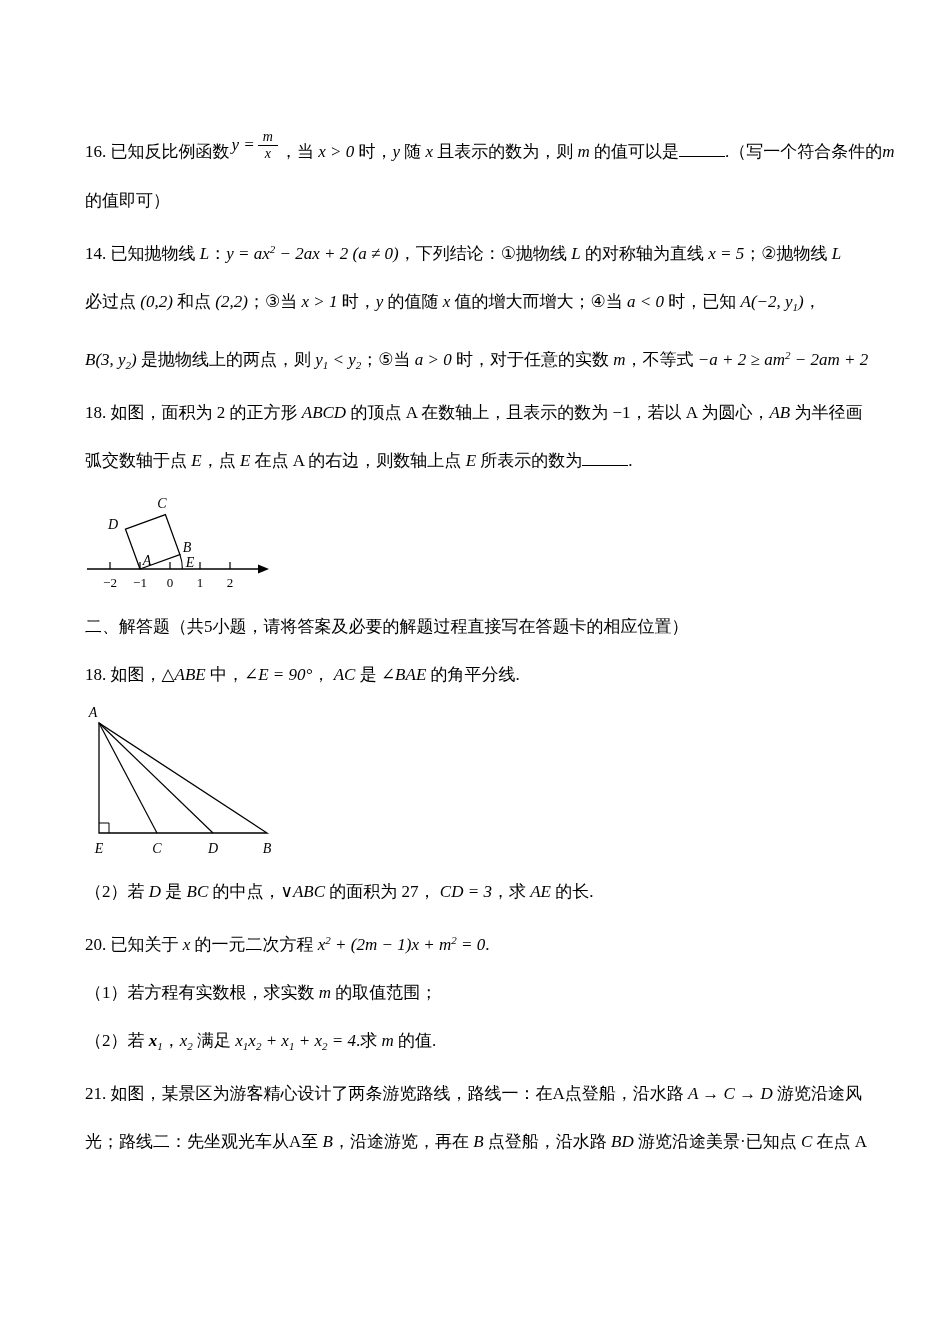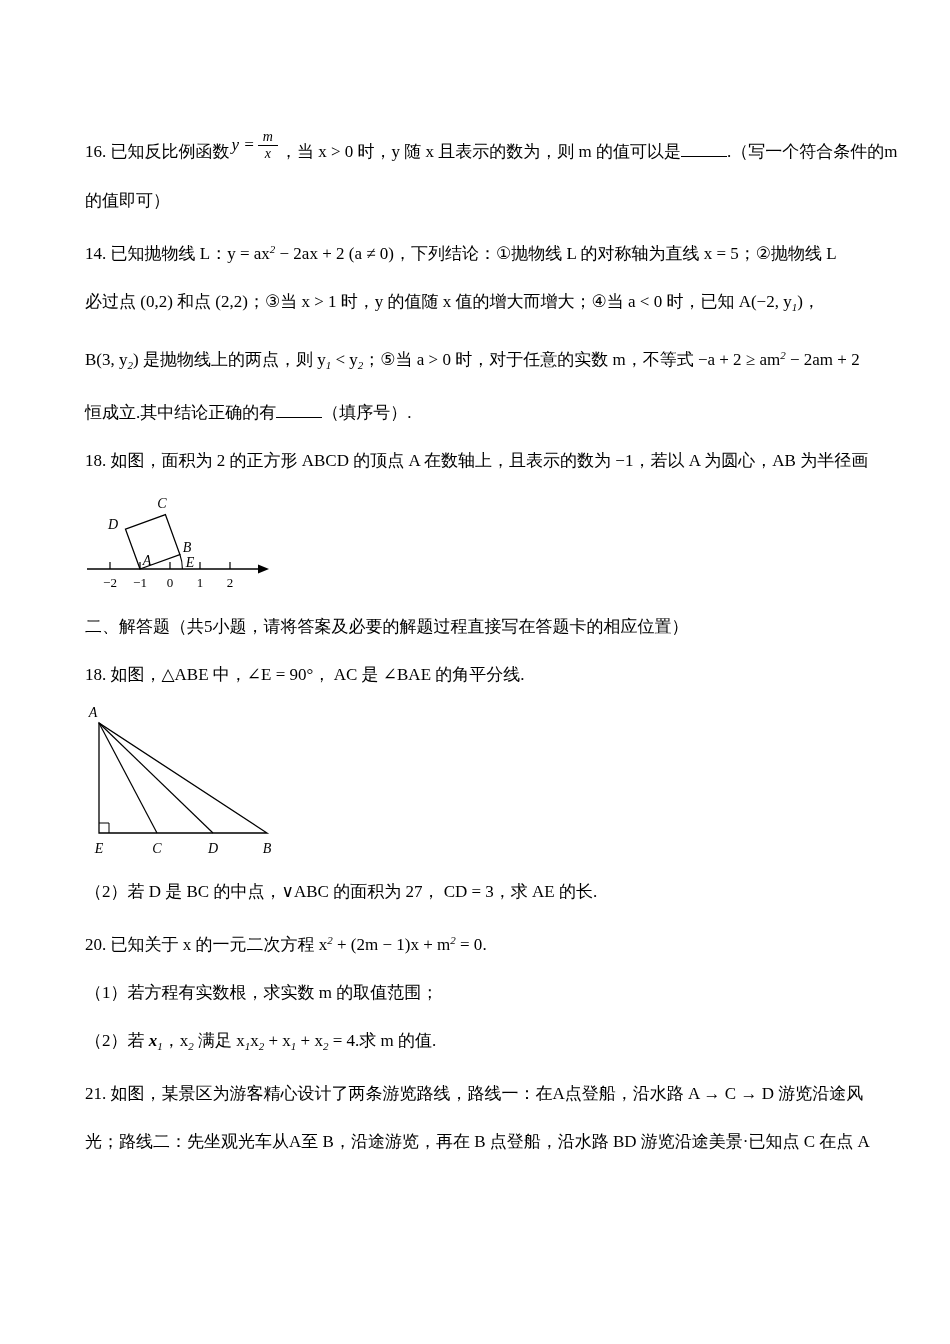--- a/index.html
+++ b/index.html
@@ -2,21 +2,21 @@
 <html><head>
 <meta charset="utf-8">
 <style>
   * { margin:0; padding:0; box-sizing:border-box; }
   html,body { width:950px; height:1344px; background:#ffffff; overflow:hidden; }
   body { font-family:"Liberation Serif","DejaVu Serif","DejaVu Sans",serif; color:#000; }
   .page { width:950px; height:1344px; padding:128px 82px 0 85px; }
   p.line { font-size:17px; line-height:48px; white-space:nowrap; }
   p.section { font-weight:400; }
   .t { font-style:normal; }
-  .m { }
+  .m { font-style:italic; }
   .mb { font-style:italic; font-weight:700; }
   .sup { font-style:italic; font-size:11px; vertical-align:6px; }
   .sub { font-style:italic; font-size:11px; vertical-align:-4px; }
   .blank { display:inline-block; width:46px; height:14px; border-bottom:1px solid #000; }
   .fracwrap { display:inline-flex; align-items:center; position:relative; top:-8px; vertical-align:middle; margin:0 2px; }
   .fracwrap .pre { font-style:italic; }
   .frac { display:inline-flex; flex-direction:column; align-items:center; font-style:italic; font-size:14px; line-height:1.15; margin-left:3px; }
   .fn { border-bottom:1px solid #000; padding:0 5px; }
   .fd { padding:0 5px; }
   .fig { display:block; margin:6px 0 8px 0; }
@@ -35,23 +35,23 @@
         <span class="frac">
           <span class="fn">m</span>
           <span class="fd">x</span>
         </span>
       </span><span class="t">，当 </span><span class="m">x &gt; 0</span><span class="t"> 时，</span><span class="m">y</span><span class="t"> 随 </span><span class="m">x</span><span class="t"> 且表示的数为，则 </span><span class="m">m</span><span class="t"> 的值可以是</span><span class="blank"></span><span class="t">.（写一个符合条件的</span><span class="m">m</span></p>
   <p class="line"><span class="t">的值即可）</span></p>
 
   <p class="line"><span class="t">14. 已知抛物线 </span><span class="m">L</span><span class="t">：</span><span class="m">y = ax</span><span class="sup">2</span><span class="m"> − 2ax + 2 (a ≠ 0)</span><span class="t">，下列结论：①抛物线 </span><span class="m">L</span><span class="t"> 的对称轴为直线 </span><span class="m">x = 5</span><span class="t">；②抛物线 </span><span class="m">L</span></p>
   <p class="line"><span class="t">必过点 </span><span class="m">(0,2)</span><span class="t"> 和点 </span><span class="m">(2,2)</span><span class="t">；③当 </span><span class="m">x &gt; 1</span><span class="t"> 时，</span><span class="m">y</span><span class="t"> 的值随 </span><span class="m">x</span><span class="t"> 值的增大而增大；④当 </span><span class="m">a &lt; 0</span><span class="t"> 时，已知 </span><span class="m">A(−2, y</span><span class="sub">1</span><span class="m">)</span><span class="t">，</span></p>
   <p class="line"><span class="m">B(3, y</span><span class="sub">2</span><span class="m">)</span><span class="t"> 是抛物线上的两点，则 </span><span class="m">y</span><span class="sub">1</span><span class="m"> &lt; y</span><span class="sub">2</span><span class="t">；⑤当 </span><span class="m">a &gt; 0</span><span class="t"> 时，对于任意的实数 </span><span class="m">m</span><span class="t">，不等式 </span><span class="m">−a + 2 ≥ am</span><span class="sup">2</span><span class="m"> − 2am + 2</span></p>
-  <p class="line"><span class="t">恒成立.其中结论正确的有</span><span class="blank"></span><span class="t">（填序号）.</span></p>
 
   <p class="line"><span class="t">18. 如图，面积为 </span><span class="t">2</span><span class="t"> 的正方形 </span><span class="m">ABCD</span><span class="t"> 的顶点 A 在数轴上，且表示的数为 </span><span class="t">−1</span><span class="t">，若以 A 为圆心，</span><span class="m">AB</span><span class="t"> 为半径画</span></p>
+  <p class="line"><span class="t">弧交数轴于点 </span><span class="m">E</span><span class="t">，点 </span><span class="m">E</span><span class="t"> 在点 A 的右边，则数轴上点 </span><span class="m">E</span><span class="t"> 所表示的数为</span><span class="blank"></span><span class="t">.</span></p>
 
   <svg class="fig" width="200" height="104" viewBox="0 0 200 104">
     <line x1="2" y1="78" x2="174" y2="78" stroke-width="1.3"></line>
     <polygon points="173,73.5 184,78 173,82.5" fill="#000" stroke="none"></polygon>
     <g stroke="#000" stroke-width="1.2">
       <line x1="25" y1="71" x2="25" y2="78"></line>
       <line x1="55" y1="71" x2="55" y2="78"></line>
       <line x1="85" y1="71" x2="85" y2="78"></line>
       <line x1="115" y1="71" x2="115" y2="78"></line>
       <line x1="145" y1="71" x2="145" y2="78"></line>

